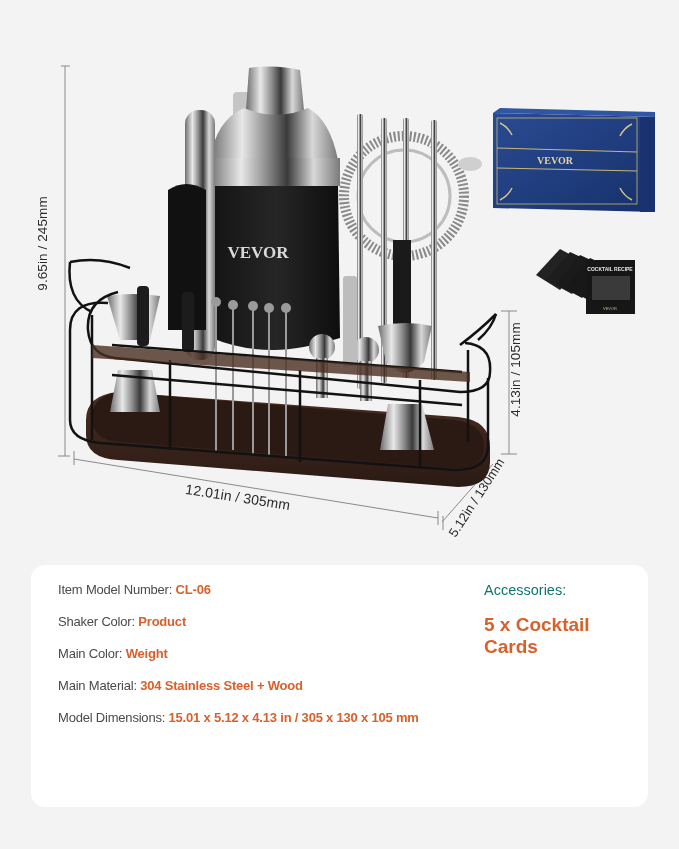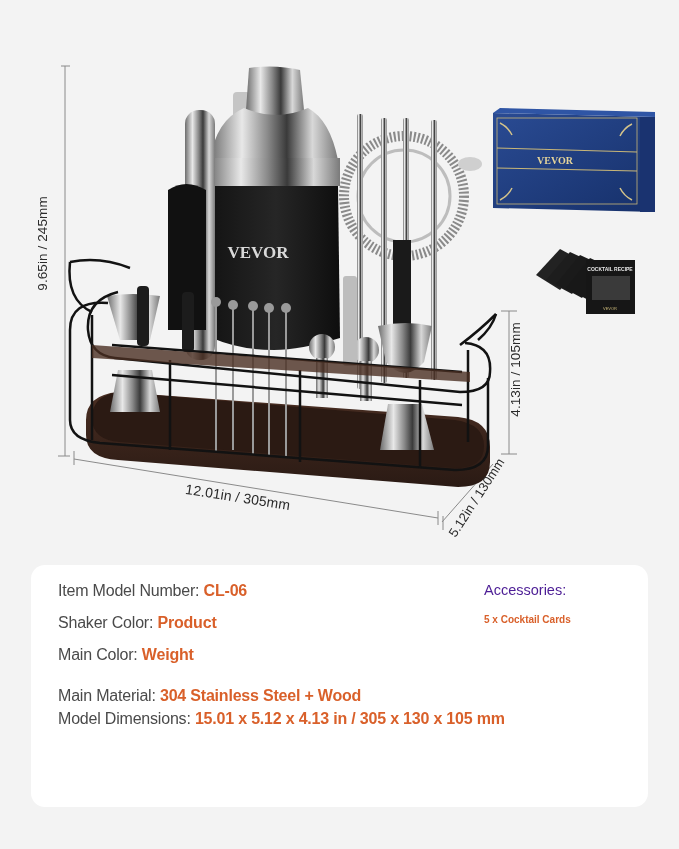--- a/index.html
+++ b/index.html
@@ -16,26 +16,26 @@
     .dim-height { left: -5px; top: 236px; transform: rotate(-90deg); }
     .dim-stand-height { left: 468px; top: 362px; transform: rotate(-90deg); }
     .dim-length { left: 185px; top: 489px; transform: rotate(9deg); font-size: 14px; }
     .dim-depth { left: 431px; top: 490px; transform: rotate(-57deg); font-size: 13px; }
 
     .spec-card {
       position: absolute; left: 31px; top: 565px; width: 617px; height: 242px;
       background: #ffffff; border-radius: 14px;
     }
     .spec-row {
-      position: absolute; left: 27px; font-size: 16px; color: #4a4a4a; white-space: nowrap;
+      position: absolute; left: 27px; font-size: 13px; color: #4a4a4a; white-space: nowrap;
       letter-spacing: -0.2px;
     }
     .spec-row .val { color: #d9602a; font-weight: bold; }
-    .acc-label { position: absolute; left: 453px; top: 17px; font-size: 14.5px; color: #4c1d95; }
-    .acc-value { position: absolute; left: 453px; top: 49px; font-size: 10px; color: #d9602a; font-weight: bold; }
+    .acc-label { position: absolute; left: 453px; top: 17px; font-size: 14.5px; color: #0f766e; }
+    .acc-value { position: absolute; left: 453px; top: 49px; font-size: 19px; color: #d9602a; font-weight: bold; }
   </style>
 </head>
 <body>
 
 <div class="stage">
   <svg width="679" height="560" viewBox="0 0 679 560">
     <defs>
       <linearGradient id="steel" x1="0" x2="1" y1="0" y2="0">
         <stop offset="0" stop-color="#6d6d6d"></stop>
         <stop offset="0.25" stop-color="#e8e8e8"></stop>
@@ -201,21 +201,21 @@
 <div class="spec-card">
   <div class="spec-row" style="top:17px">
     <span>Item Model Number: </span><span class="val">CL-06</span>
   </div>
   <div class="spec-row" style="top:49px">
     <span>Shaker Color: </span><span class="val">Product</span>
   </div>
   <div class="spec-row" style="top:81px">
     <span>Main Color: </span><span class="val">Weight</span>
   </div>
-  <div class="spec-row" style="top:122px">
+  <div class="spec-row" style="top:113px">
     <span>Main Material: </span><span class="val">304 Stainless Steel + Wood</span>
   </div>
   <div class="spec-row" style="top:145px">
     <span>Model Dimensions: </span><span class="val">15.01 x 5.12 x 4.13 in / 305 x 130 x 105 mm</span>
   </div>
   <div class="acc-label">Accessories:</div>
   <div class="acc-value">5 x Cocktail Cards</div>
 </div>
 
 </body></html>

